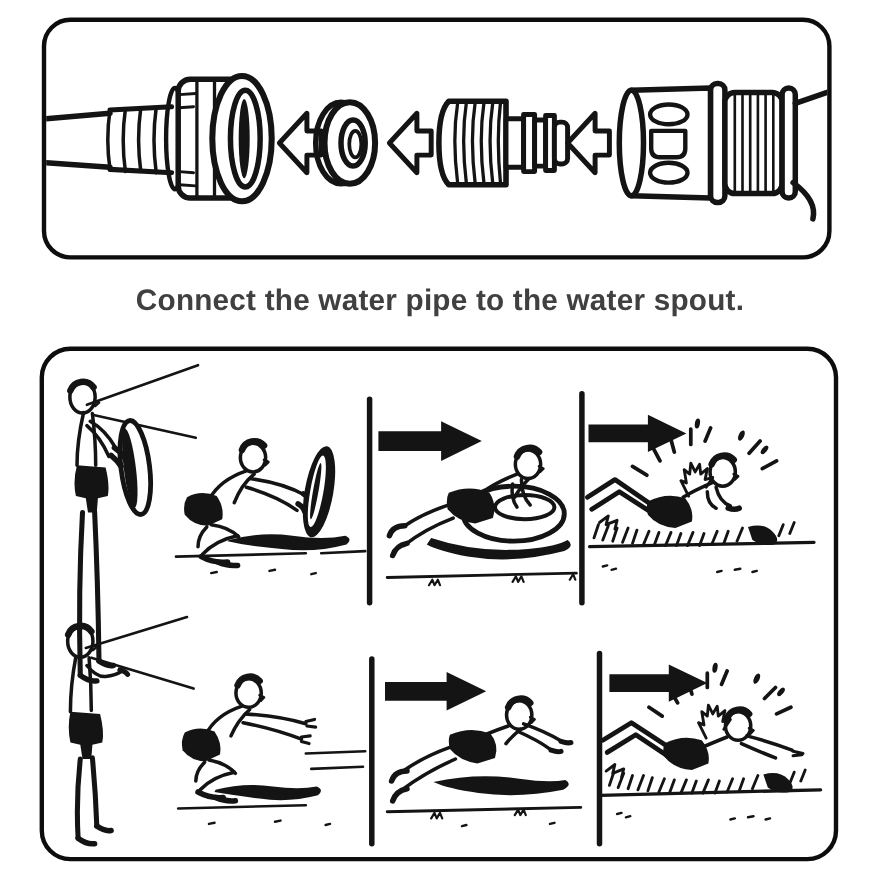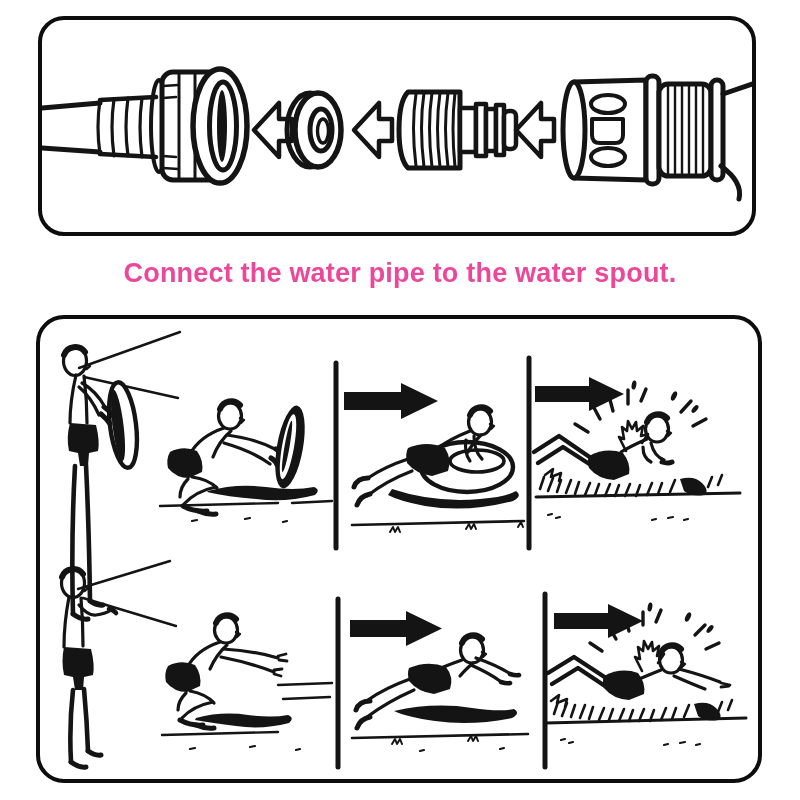--- a/index.html
+++ b/index.html
@@ -3,21 +3,21 @@
 <meta charset="utf-8">
 <style>
   html,body{margin:0;padding:0;background:#ffffff;}
   .canvas{position:relative;width:800px;height:800px;background:#ffffff;overflow:hidden;
           font-family:"Liberation Sans", sans-serif;}
   .panel{position:absolute;box-sizing:border-box;border:4px solid #0d0d0d;background:#ffffff;}
   .panel-top{left:38px;top:16px;width:718px;height:220px;border-radius:26px;}
   .panel-bottom{left:36px;top:315px;width:726px;height:468px;border-radius:28px;}
   .panel svg{position:absolute;left:0;top:0;width:100%;height:100%;display:block;}
   .caption{position:absolute;left:0;top:258px;width:800px;text-align:center;
-           font-size:27px;font-weight:600;letter-spacing:.2px;color:#ec4899;}
+           font-size:27px;font-weight:600;letter-spacing:.2px;color:#404040;}
   .ink{stroke:#141414;fill:none;stroke-linecap:round;stroke-linejoin:round;}
 </style>
 </head>
 <body>
 
 <div class="canvas">
 
   <div class="panel panel-top">
     <svg viewBox="0 0 710 212">
       <g class="ink" stroke-width="4.5">

